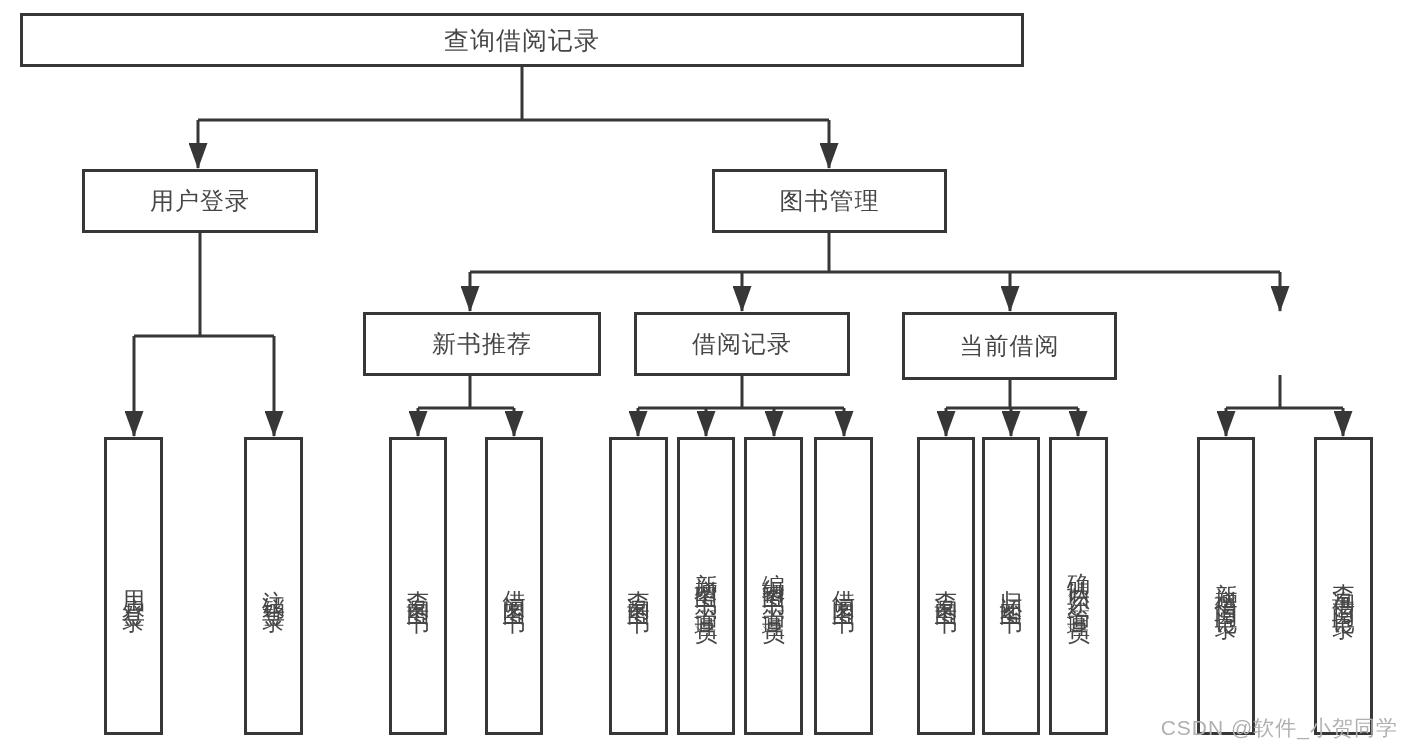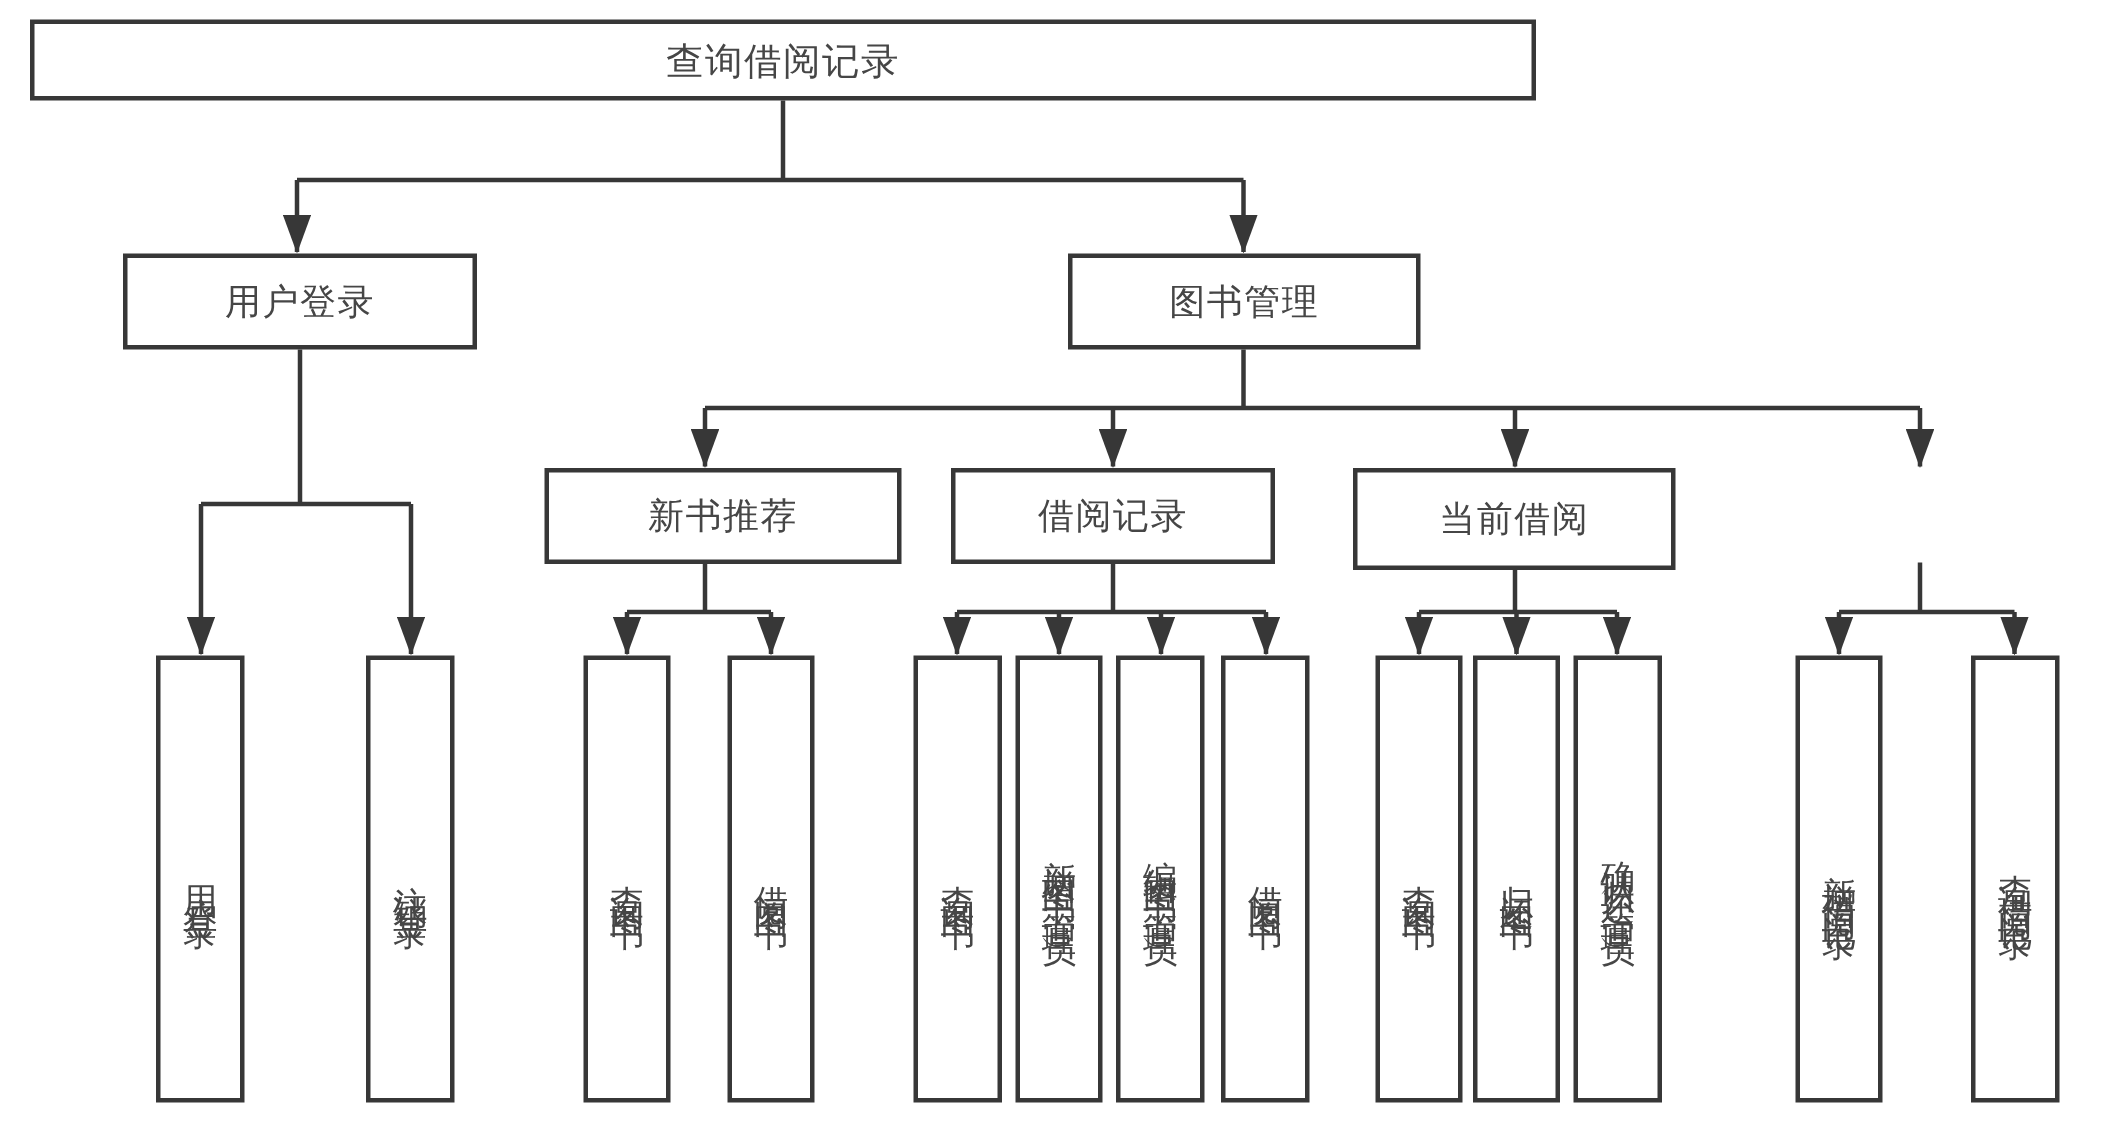--- a/index.html
+++ b/index.html
@@ -130,13 +130,14 @@
   <div class="node vbox" style="left:744px;top:437px;width:59px;height:298px">编辑图书（管理员）</div>
   <div class="node vbox" style="left:814px;top:437px;width:59px;height:298px">借阅图书</div>
 
   <div class="node vbox" style="left:917px;top:437px;width:58px;height:298px">查询图书</div>
   <div class="node vbox" style="left:982px;top:437px;width:58px;height:298px">归还图书</div>
   <div class="node vbox" style="left:1049px;top:437px;width:59px;height:298px">确认归还（管理员）</div>
 
   <div class="node vbox" style="left:1197px;top:437px;width:58px;height:298px">新增借阅记录</div>
   <div class="node vbox" style="left:1314px;top:437px;width:59px;height:298px">查询借阅记录</div>
 
+  <div class="watermark">CSDN @软件_小贺同学</div>
 </div>
 
 </body></html>

